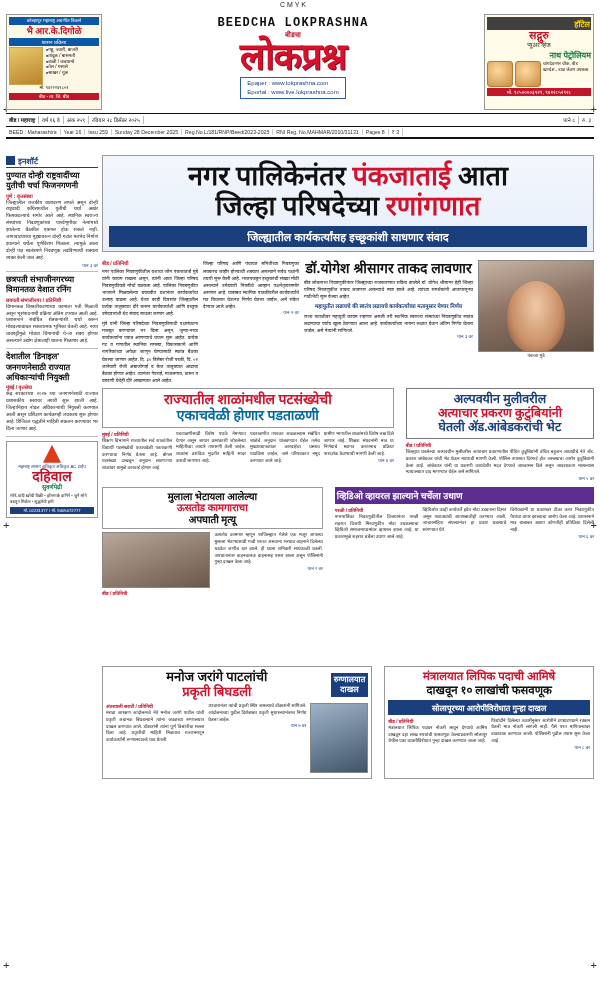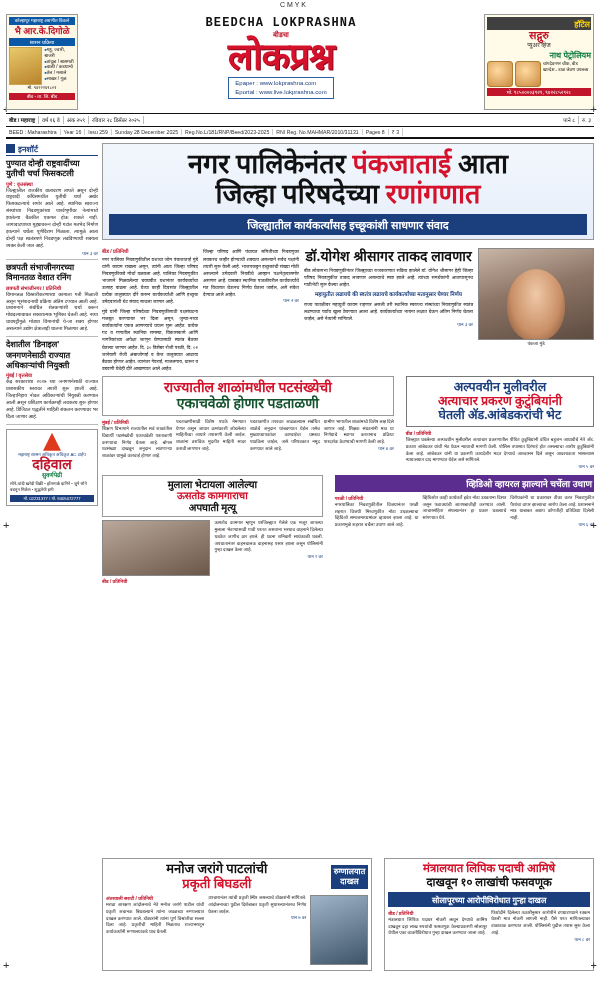--- a/index.html
+++ b/index.html
@@ -21,21 +21,21 @@
   .cmark { position: absolute; color: #222; font-size: 7px; font-family: "Liberation Sans", sans-serif; }
   .cplus { position: absolute; font-size: 11px; color: #333; line-height: 1; }
 
   
   .topstrip {
     display: flex; align-items: stretch;
     height: 96px; gap: 4px;
     margin-top: 10px;
   }
   .ad-left {
-    width: 72px; border: 1px solid #999; background: #fdf7e6;
+    width: 96px; border: 1px solid #999; background: #fdf7e6;
     padding: 2px; font-size: 5px; line-height: 1.25; position: relative; overflow: hidden;
   }
   .ad-left .adtop { background:#0a58a6; color:#fff; font-size:4.6px; text-align:center; padding:1px; }
   .ad-left .adname { color:#c0152b; font-weight:bold; font-size:9px; text-align:center; margin:1px 0; }
   .ad-left .adsub { background:#0a58a6; color:#fff; font-size:5px; text-align:center; padding:1px 0; margin-bottom:1px;}
   .ad-left .adrow { display:flex; gap:1px; }
   .ad-left .adpic { width:34px; height:38px; background:linear-gradient(160deg,#e8c96a,#b9832c); border:1px solid #caa34f; }
   .ad-left ul { list-style:none; font-size:4.6px; padding-left:2px; }
   .ad-left li:before { content:"\25A0 "; color:#0a58a6; font-size:3.5px; }
   .ad-left .adfoot { background:#c0152b; color:#fff; font-size:4.6px; text-align:center; margin-top:2px; padding:1px; }
@@ -78,21 +78,21 @@
   .infobar .cell { padding: 0 3px; border-right: 1px solid #bbb; white-space: nowrap; }
   .infobar .cell:last-child { border-right: none; }
   .infobar .bold { font-weight: bold; }
   .infobar2 {
     display: flex; align-items: center; border-bottom: 2px solid #111;
     font-size: 5.2px; height: 12px; color: #333;
   }
   .infobar2 .cell { padding: 0 3px; border-right: 1px solid #ccc; white-space: nowrap; }
 
   
-  .main { display: flex; gap: 4px; margin-top: 4px; height: 828px; }
+  .main { display: flex; gap: 4px; margin-top: 16px; height: 624px; }
   .colL { width: 92px; }
   .colR { flex: 1; display: flex; flex-direction: column; gap: 4px; }
 
   
   .inshort-hd {
     display:flex; align-items:center; gap:3px; border-bottom:1px solid #1b3f7d; padding-bottom:1px;
   }
   .inshort-hd .sq { width:9px; height:9px; background:#1b3f7d; }
   .inshort-hd .t { color:#1b3f7d; font-weight:bold; font-size:8px; }
   .brief { border-bottom: 1px solid #bbb; padding: 3px 0; }
@@ -144,32 +144,32 @@
   .photo-card .cap { font-size: 4.6px; text-align:center; color:#222; }
   .docbox { font-size:4.7px; line-height:1.5; text-align:justify; }
   .docbox .dt { font-weight:bold; font-size:14px; color:#111; text-align:center; line-height:1.2;}
   .docbox .hl { color:#1b3f7d; font-weight:bold; font-size:5.6px; text-align:center; margin:2px 0; }
 
   
   .hl-box { border: 1px solid #999; padding: 3px 4px; }
   .hl-box h2 { font-size: 14px; line-height: 1.15; font-weight: bold; color: #111; font-family:"Liberation Serif", serif; text-align:center;}
   .hl-box h2 .blue { color: #1b3f7d; }
   .hl-box h2 .red { color: #d4122b; }
-  .hl-box h2 .sub2 { display:block; color:#14532d; }
+  .hl-box h2 .sub2 { display:block; color:#0369a1; }
 
   .row2 { display: flex; gap: 12px; }
   .cols { display: flex; gap: 4px; margin-top: 3px; }
   .cols .c { flex: 1; font-size: 4.5px; line-height: 1.5; text-align: justify; color: #222; }
   .cols .c .by { color:#c0152b; font-weight:bold; font-size:4.8px; }
   .cols .c .more { color:#1b3f7d; text-align:right; }
 
   .pho-sm { width:100%; height:56px; border:1px solid #888; background:linear-gradient(160deg,#b9a89b,#6b574a); margin-bottom:2px; }
   .pho-sm2 { width:100%; height:70px; border:1px solid #888; background:linear-gradient(160deg,#9fb4c9,#3e5468); margin-bottom:2px; }
 
-  .band-purple { background:#5b2d8e; color:#fff; font-size:10px; font-weight:bold; text-align:right; padding:2px; }
+  .band-purple { background:#5b2d8e; color:#fff; font-size:10px; font-weight:bold; text-align:left; padding:2px; }
   .band-blue { background:#1b3f7d; color:#fff; font-size:9px; font-weight:bold; text-align:center; padding:2px; }
 
   .bottomrow { display:flex; gap:12px; }
   .bbox { border:1px solid #999; padding:3px; }
 </style>
 </head>
 <body>
 
 <div class="page">
 
@@ -249,21 +249,21 @@
 
   <div class="main">
 
     <div class="colL">
       <div class="inshort-hd">
         <span class="sq"></span>
         <span class="t">इनशॉर्ट</span>
       </div>
 
       <div class="brief">
-        <h4>पुण्यात दोन्ही राष्ट्रवादींच्या युतीची चर्चा फिसकटली</h4>
+        <h4>पुण्यात दोन्ही राष्ट्रवादींच्या युतीची चर्चा फिजनगणनी</h4>
         <div class="by">पुणे : वृत्तसंस्था</div>
         <p>जिल्ह्यातील राजकीय वातावरण तापले असून दोन्ही राष्ट्रवादी काँग्रेसमधील युतीची चर्चा अखेर फिसकटल्याचे समोर आले आहे. स्थानिक स्वराज्य संस्थांच्या निवडणुकांच्या पार्श्वभूमीवर नेत्यांमध्ये झालेल्या बैठकीत एकमत होऊ शकले नाही. जागावाटपाच्या मुद्द्यावरून दोन्ही गटांत मतभेद निर्माण झाल्याने चर्चेला पूर्णविराम मिळाला. त्यामुळे आता दोन्ही पक्ष स्वतंत्रपणे निवडणूक लढविण्याची शक्यता व्यक्त केली जात आहे.</p>
         <div class="more">पान ३ वर</div>
       </div>
 
       <div class="brief">
         <h4>छत्रपती संभाजीनगरच्या विमानतळ वेशात रनिंग</h4>
         <div class="by">छत्रपती संभाजीनगर / प्रतिनिधी</div>
         <p>विमानतळ विस्तारीकरणाच्या कामाला गती मिळाली असून भूसंपादनाची प्रक्रिया अंतिम टप्प्यात आली आहे. प्रशासनाने संबंधित शेतकऱ्यांशी चर्चा करून मोबदल्याबाबत सकारात्मक भूमिका घेतली आहे. नव्या धावपट्टीमुळे मोठ्या विमानांची ये-जा शक्य होणार असल्याने उद्योग क्षेत्रालाही चालना मिळणार आहे.</p>
       </div>

